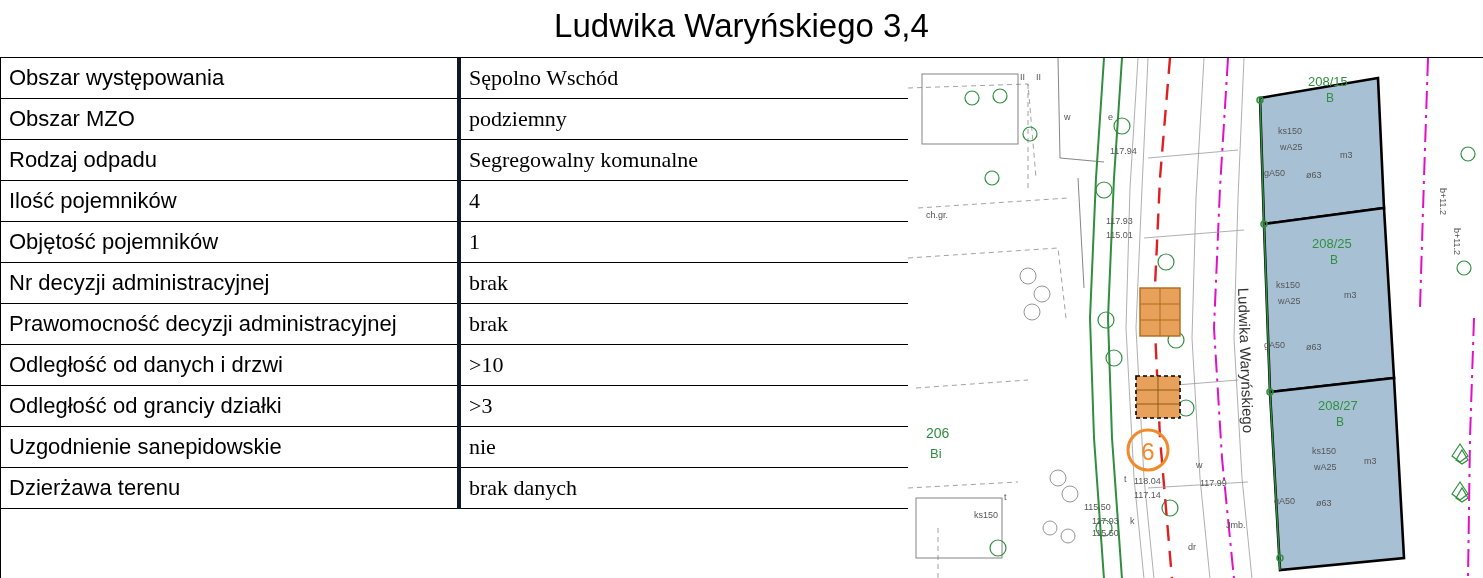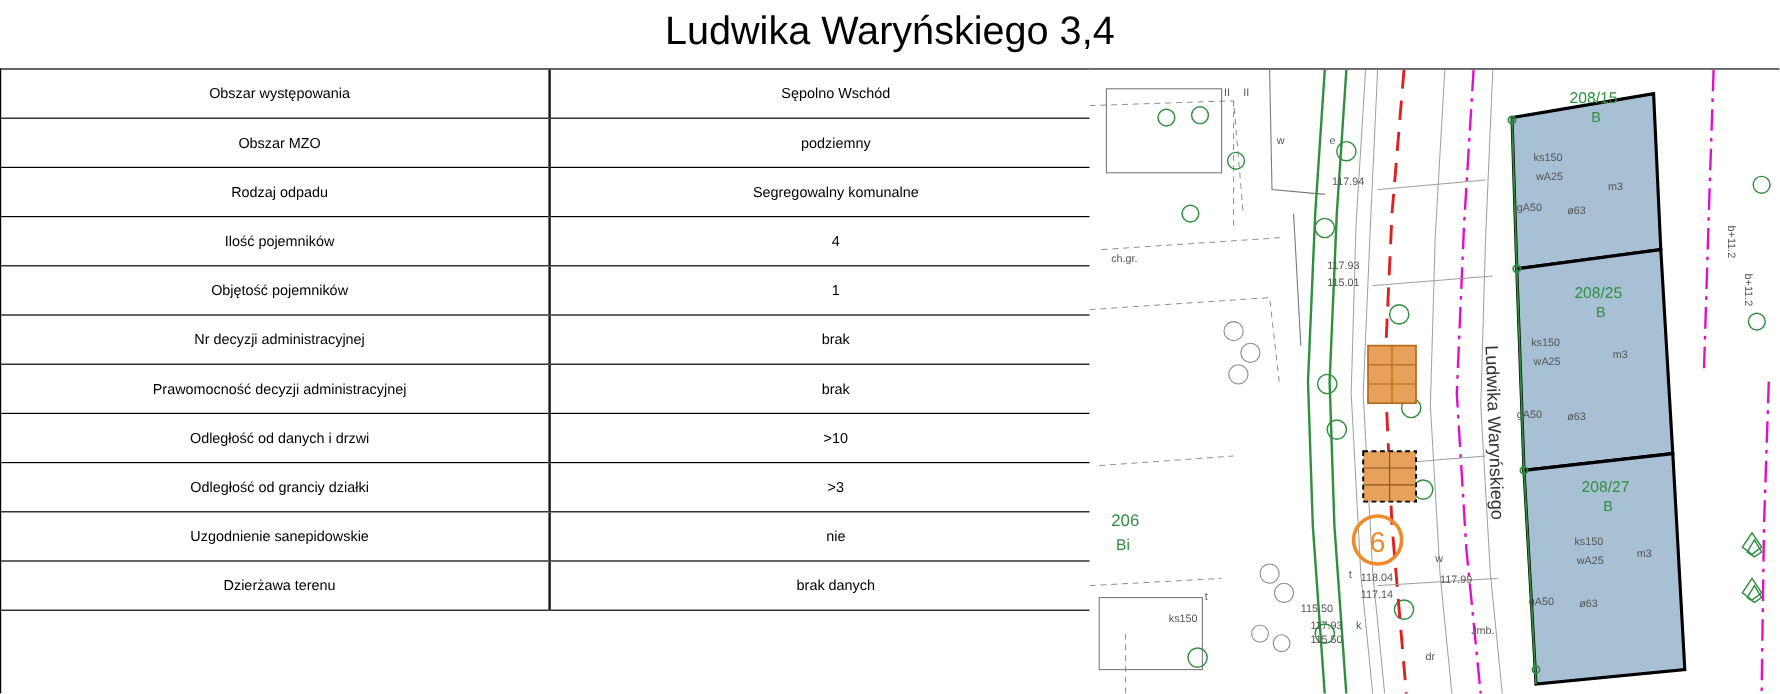--- a/index.html
+++ b/index.html
@@ -45,31 +45,30 @@
     border-top: 1px solid #000;
     border-left: 1px solid #000;
   }
   table.info {
     border-collapse: collapse;
     width: 908px;
     table-layout: fixed;
   }
   table.info td {
     height: 40px;
-    border-right: 2px solid #0f172a;
+    border-right: 4px solid #0f172a;
     border-bottom: 1px solid #000;
-    font-size: 12px;
+    font-size: 22px;
     padding: 0 0 0 8px;
     vertical-align: middle;
     white-space: nowrap;
     overflow: hidden;
-    text-align: center;
   }
   table.info td.label { width: 448px; }
-  table.info td.value { width: 459px; }
+  table.info td.value { width: 459px; font-family: Liberation Serif, serif; }
 
   
   .map {
     position: absolute;
     left: 908px;
     top: 57px;
     width: 575px;
     height: 521px;
     overflow: hidden;
     background: #ffffff;

